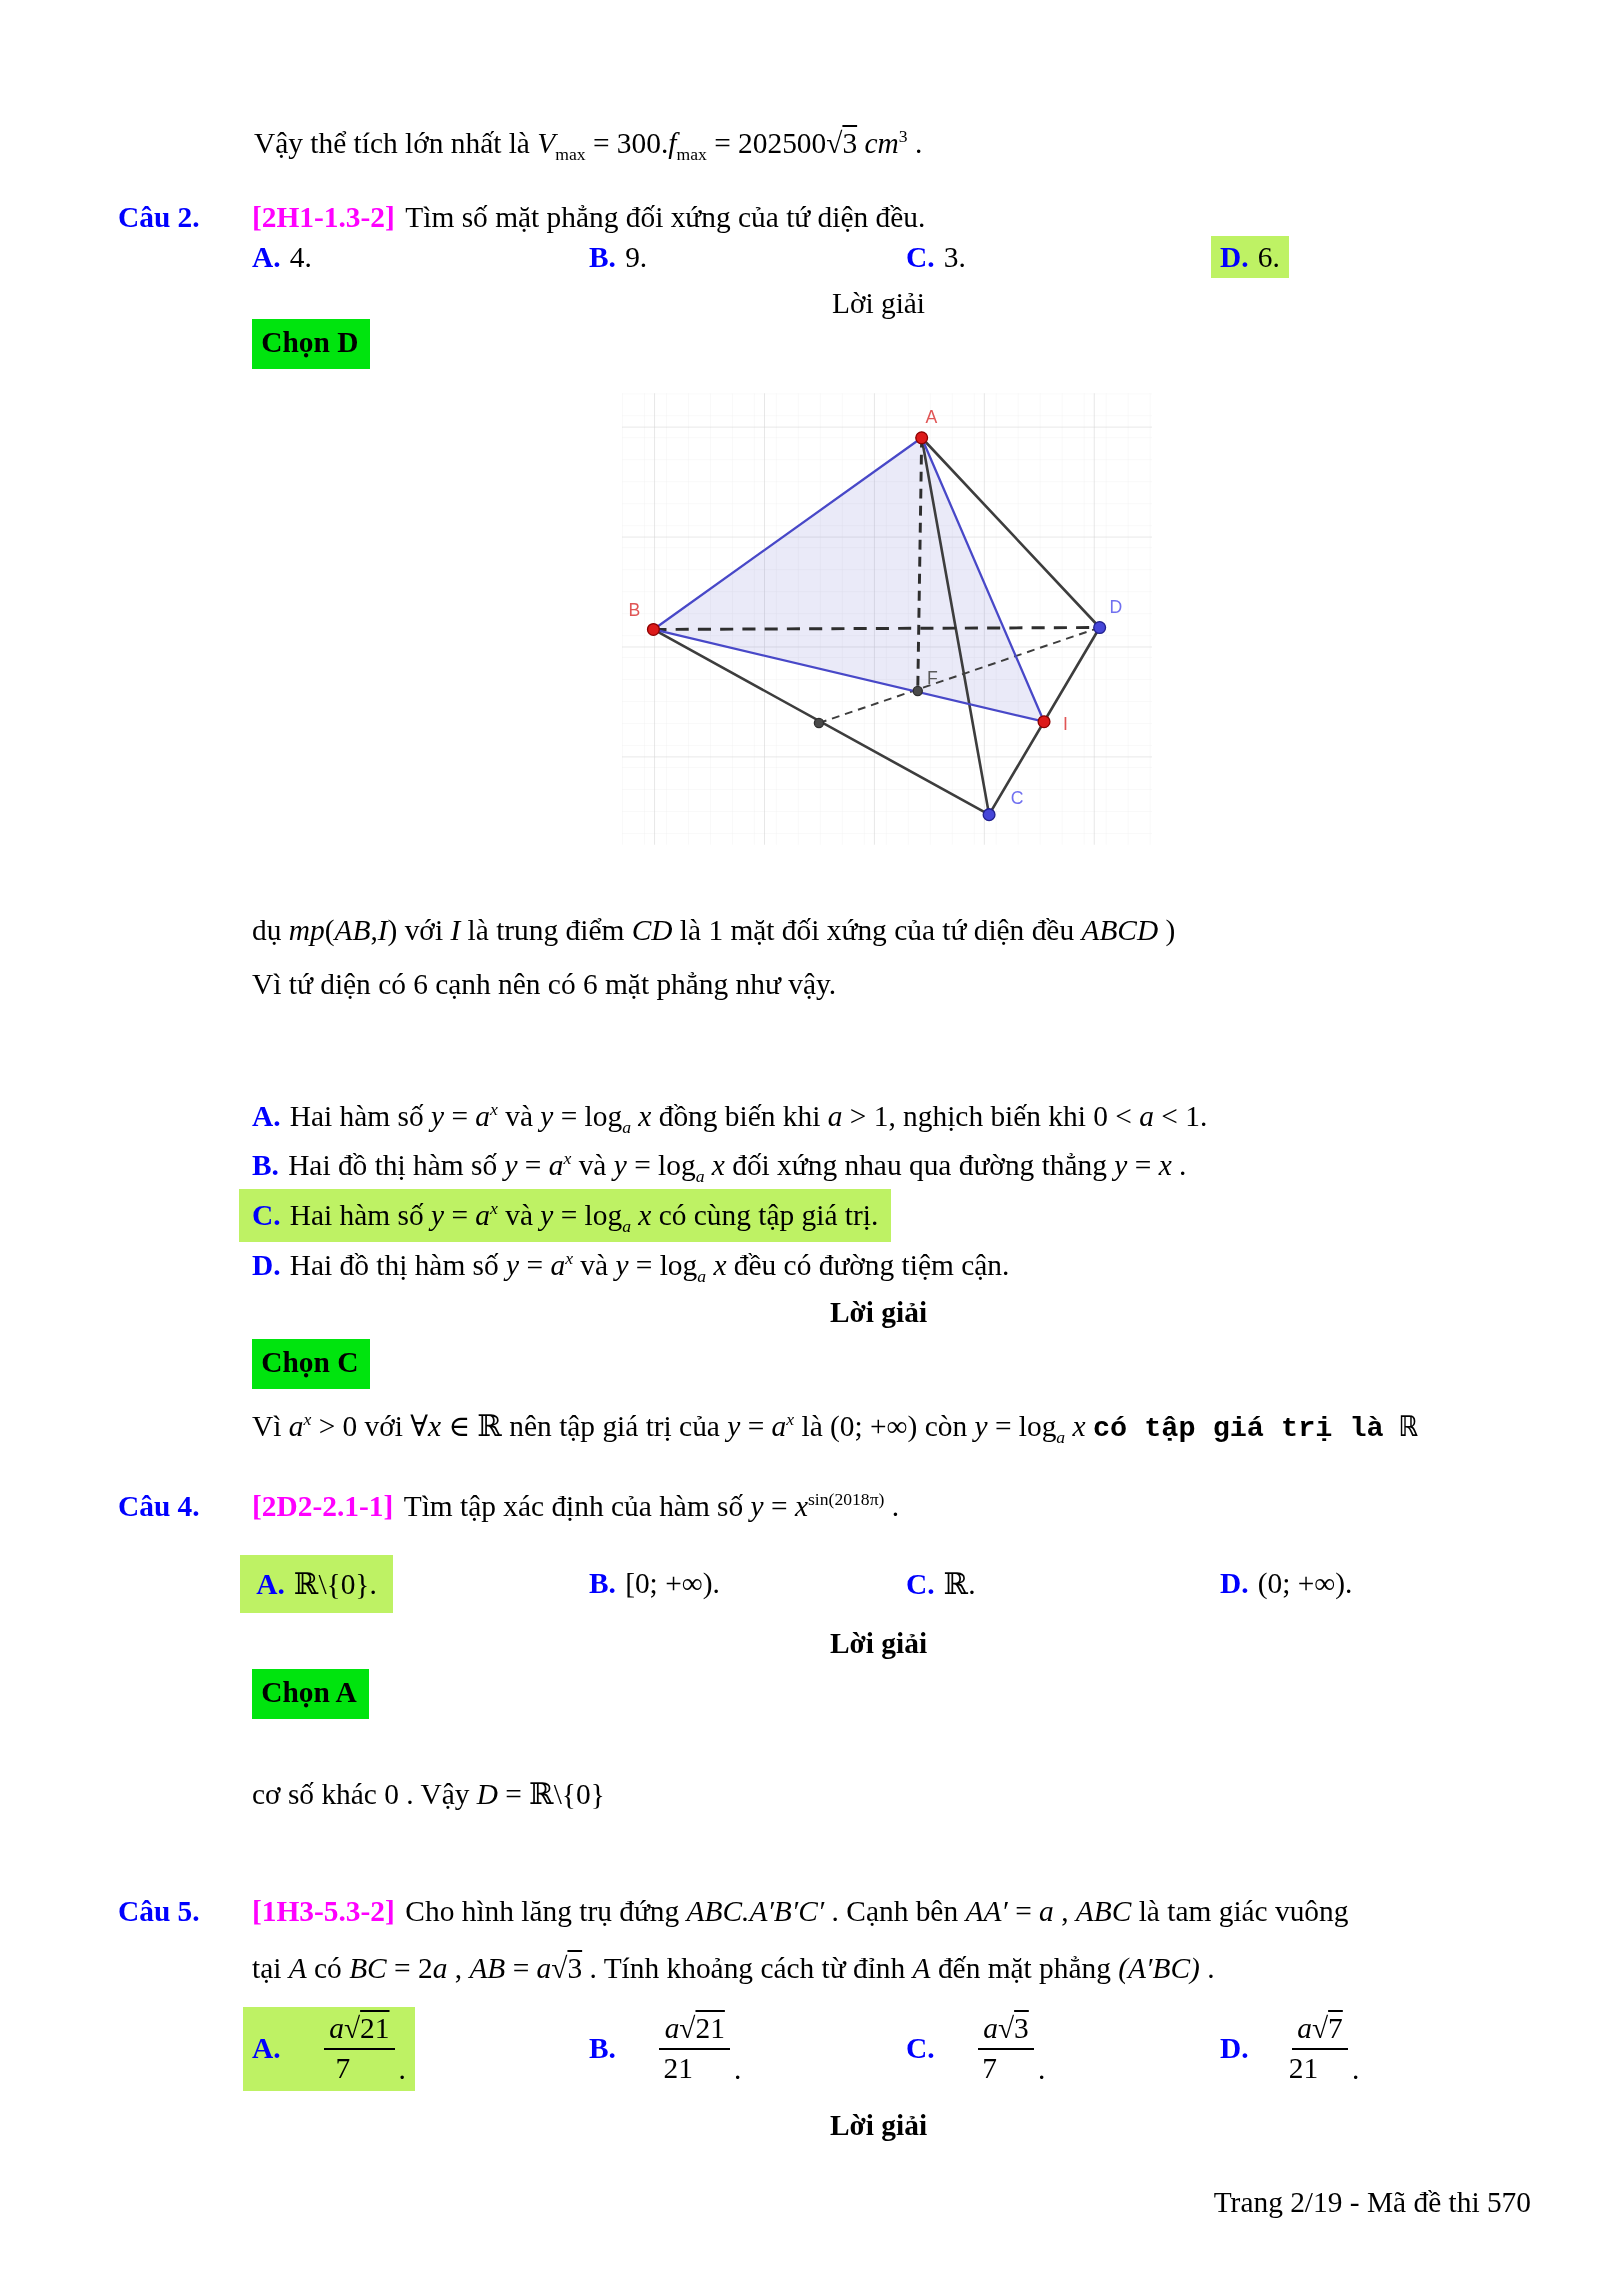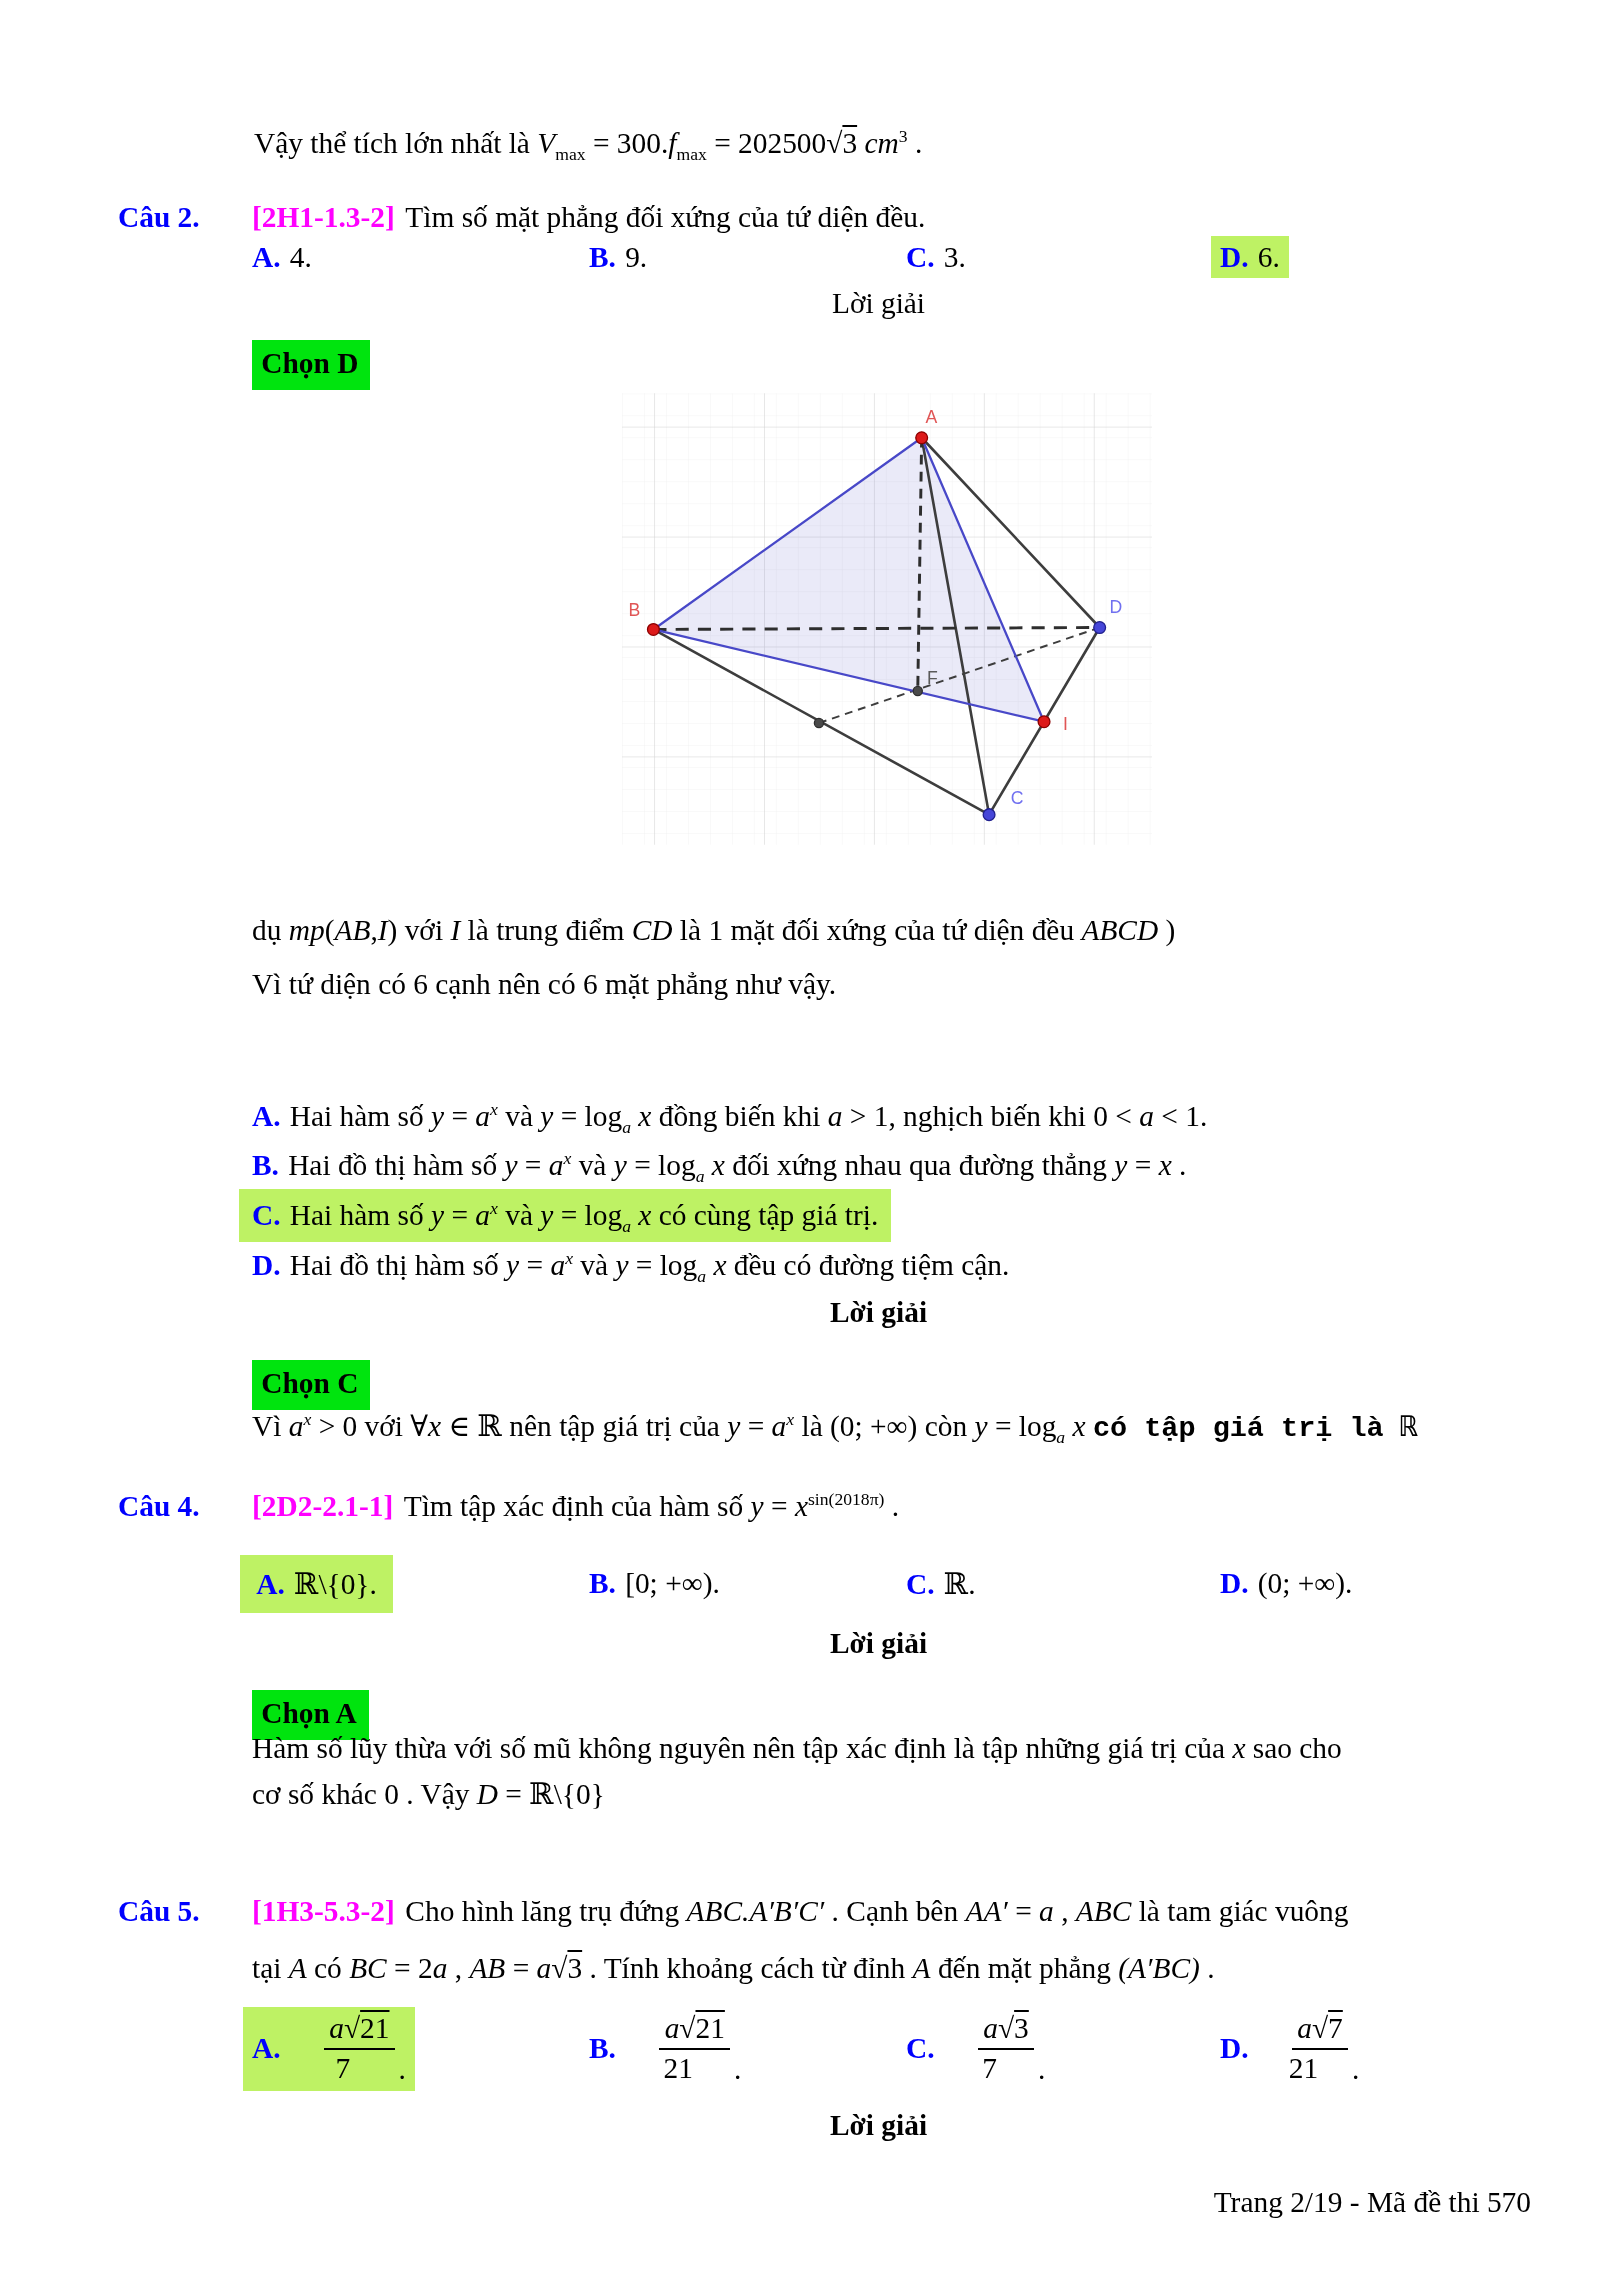--- a/index.html
+++ b/index.html
@@ -6,21 +6,21 @@
   .page{position:relative;width:1623px;height:2295px;background:#ffffff;
         font-family:"Liberation Serif","DejaVu Serif",serif;font-size:29.4px;color:#000;overflow:hidden;}
   .line{position:absolute;white-space:nowrap;line-height:1.3;}
   .wrap{position:absolute;line-height:1.35;}
   .qlabel{display:inline-block;width:134px;color:#0000fe;font-weight:bold;}
   .qtag{color:#ff00ff;font-weight:bold;margin-right:10.5px;}
   .optletter{color:#0000fe;font-weight:bold;margin-right:9.2px;}
   .center{text-align:center;}
   .bold{font-weight:bold;}
   .just{text-align:justify;text-align-last:justify;}
-  .hl-g{display:inline-block;background:#00e40e;font-weight:bold;padding:3.9px 11.8px 7.9px 9.2px;margin-top:21px;}
+  .hl-g{display:inline-block;background:#00e40e;font-weight:bold;padding:3.9px 11.8px 7.9px 9.2px;}
   .hl-y{background:#bef264;}
   .pad-s{padding:5.2px 9.2px;margin:-5.2px -9.2px;}
   .pad-m{padding:10.5px 13px;margin:-10.5px -13px;}
   .pad-l{padding:13px 16px;margin:-13px -11.8px;}
   .row{position:absolute;left:0;width:1623px;height:0;}
   .opt{position:absolute;white-space:nowrap;}
   .sg-r{}
   .sg-i{font-style:italic;}
   .sg-b{font-weight:bold;}
   .sg-sup{vertical-align:super;font-size:60%;line-height:0;}
@@ -129,21 +129,20 @@
     <span class="qlabel">Câu 4.</span><span class="qtag">[2D2-2.1-1]</span><span><span class="sg-r">Tìm tập xác định của hàm số </span><span class="sg-i">y</span><span class="sg-r"> = </span><span class="sg-i">x</span><span class="sg-sup">sin(2018π)</span><span class="sg-r"> .</span></span>
   </div>
   <div class="row" style="top:1567px">
     <span class="opt" style="left:252px"><span class="hl-y pad-l"><span class="optletter">A.</span><span>ℝ\{0}.</span></span></span>
     <span class="opt" style="left:589px"><span class="optletter">B.</span><span>[0; +∞).</span></span>
     <span class="opt" style="left:906px"><span class="optletter">C.</span><span>ℝ.</span></span>
     <span class="opt" style="left:1220px"><span class="optletter">D.</span><span>(0; +∞).</span></span>
   </div>
   <div class="line center bold" style="top:1624px;left:252px;width:1253px">Lời giải</div>
   <div class="line" style="top:1669px;left:252px"><span class="hl-g">Chọn A</span></div>
-  <div class="line" style="top:1729px;left:252px"><span class="sg-r">Hàm số lũy thừa với số mũ không nguyên nên tập xác định là tập những giá trị của </span><span class="sg-i">x</span><span class="sg-r"> sao cho</span></div>
   <div class="line" style="top:1775px;left:252px"><span class="sg-r">cơ số khác 0 . Vậy </span><span class="sg-i">D</span><span class="sg-r"> = ℝ\{0}</span></div>
 
   <div class="line" style="top:1892px;left:118px">
     <span class="qlabel">Câu 5.</span><span class="qtag">[1H3-5.3-2]</span><span><span class="sg-r">Cho hình lăng trụ đứng </span><span class="sg-i">ABC.A′B′C′</span><span class="sg-r"> . Cạnh bên </span><span class="sg-i">AA′</span><span class="sg-r"> = </span><span class="sg-i">a</span><span class="sg-r"> , </span><span class="sg-i">ABC</span><span class="sg-r"> là tam giác vuông</span></span>
   </div>
   <div class="line" style="top:1949px;left:252px"><span class="sg-r">tại </span><span class="sg-i">A</span><span class="sg-r"> có </span><span class="sg-i">BC</span><span class="sg-r"> = 2</span><span class="sg-i">a</span><span class="sg-r"> , </span><span class="sg-i">AB</span><span class="sg-r"> = </span><span class="sg-i">a</span><span class="sg-r">√</span><span class="sg-ol">3</span><span class="sg-r"> . Tính khoảng cách từ đỉnh </span><span class="sg-i">A</span><span class="sg-r"> đến mặt phẳng </span><span class="sg-i">(A′BC)</span><span class="sg-r"> .</span></div>
 
   <div class="row" style="top:2012px">
     <span class="opt fracopt" style="left:252px">
       <span class="hl-y pad-s fracopt">

